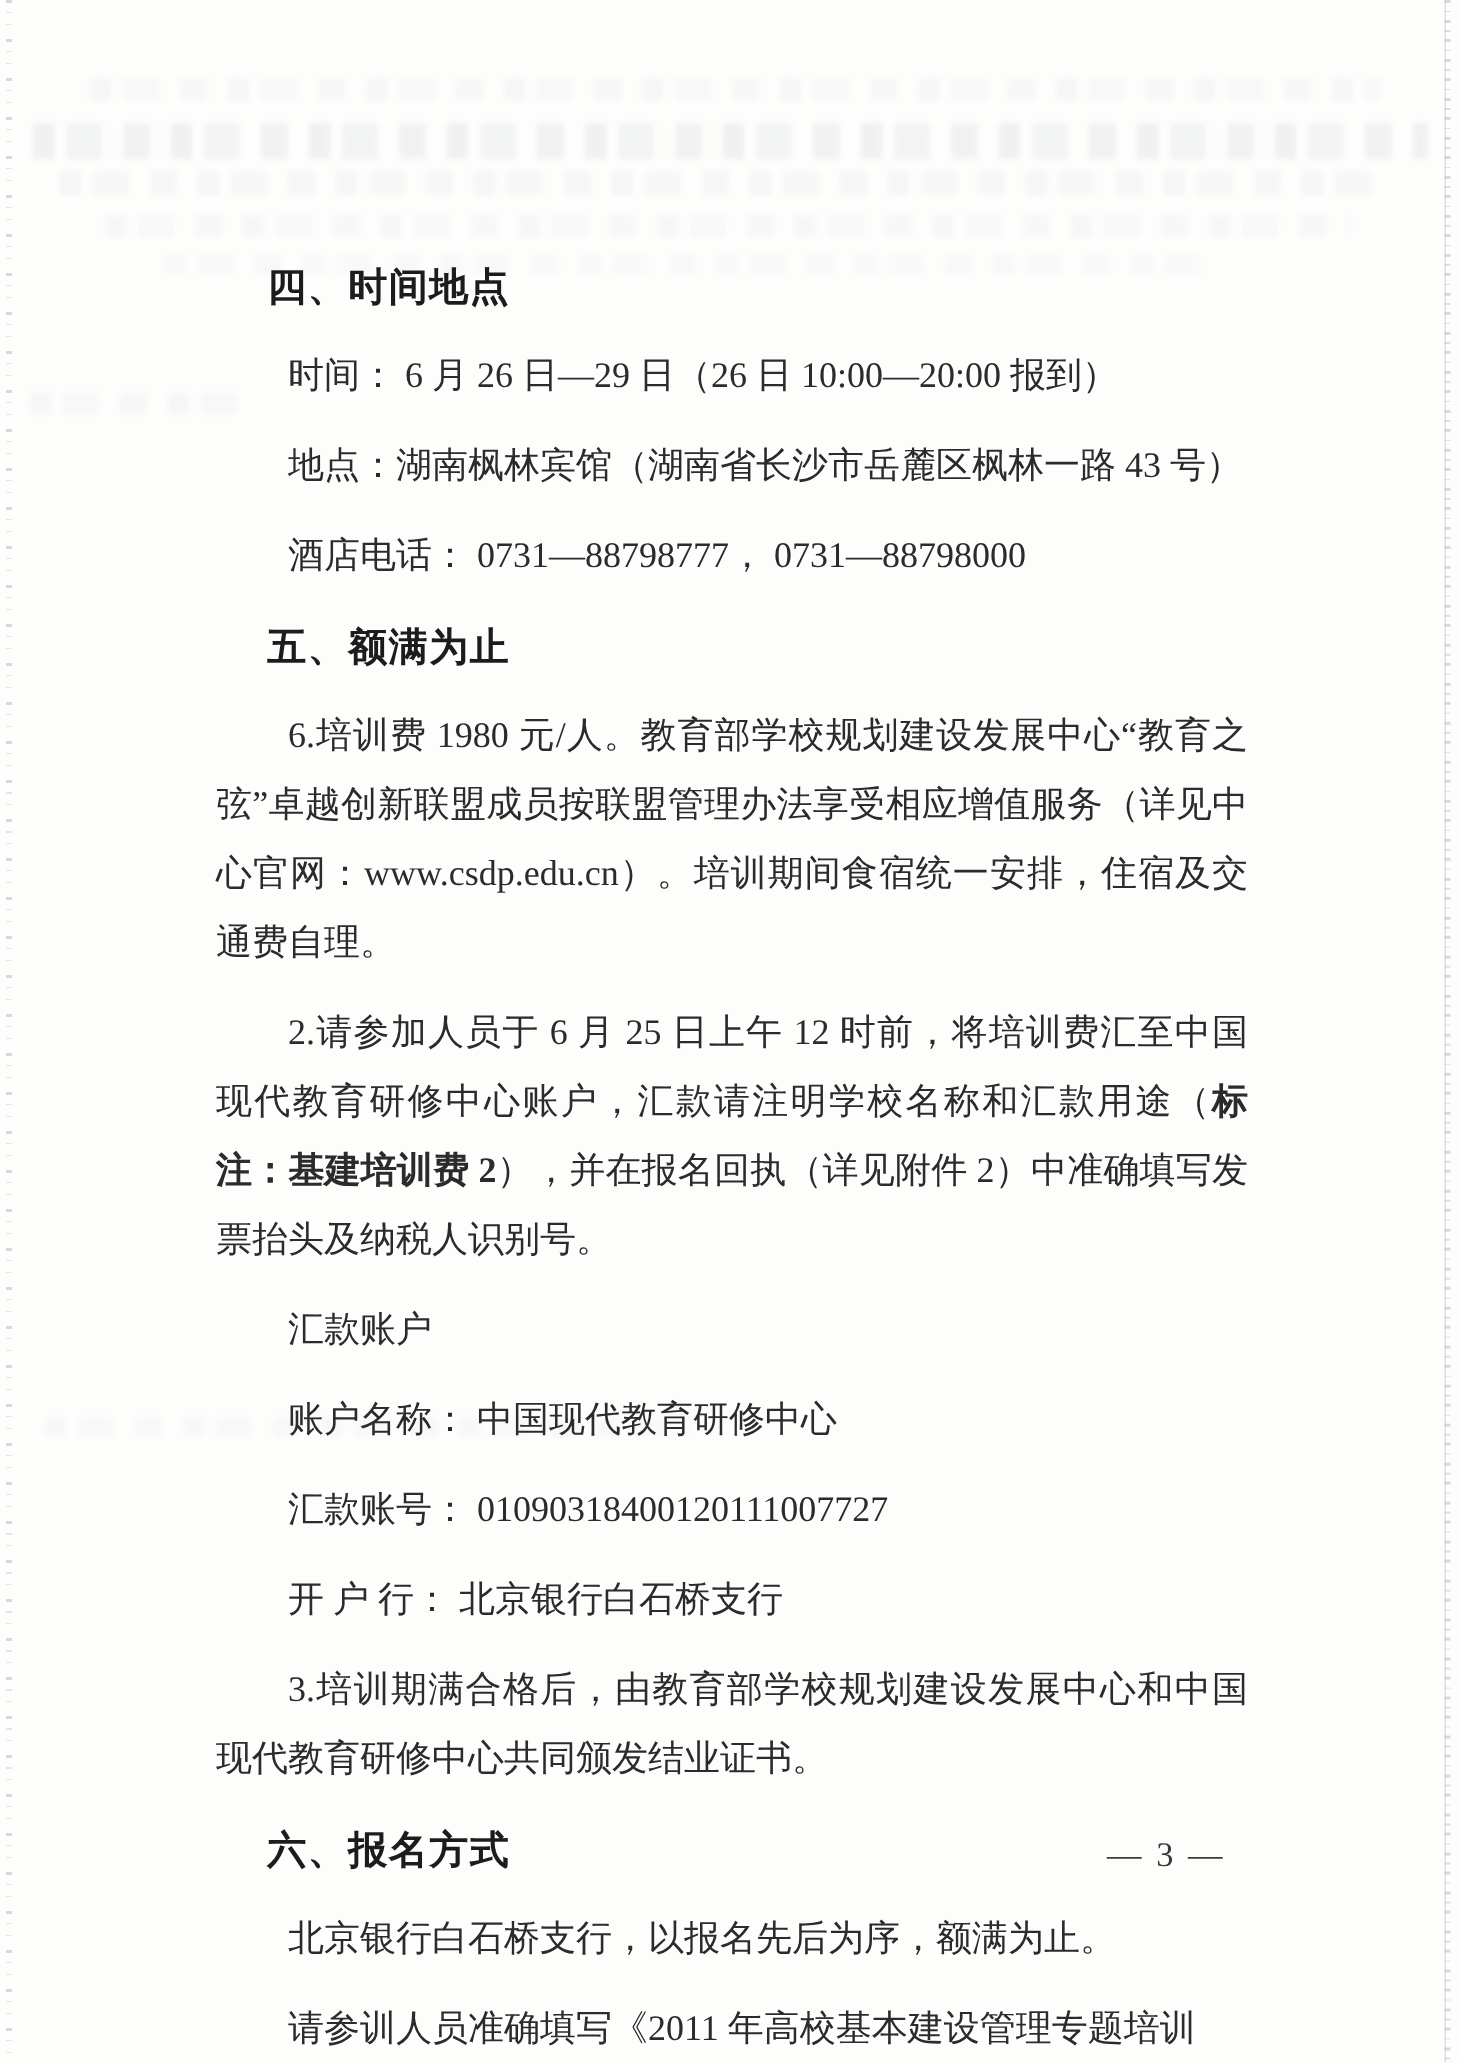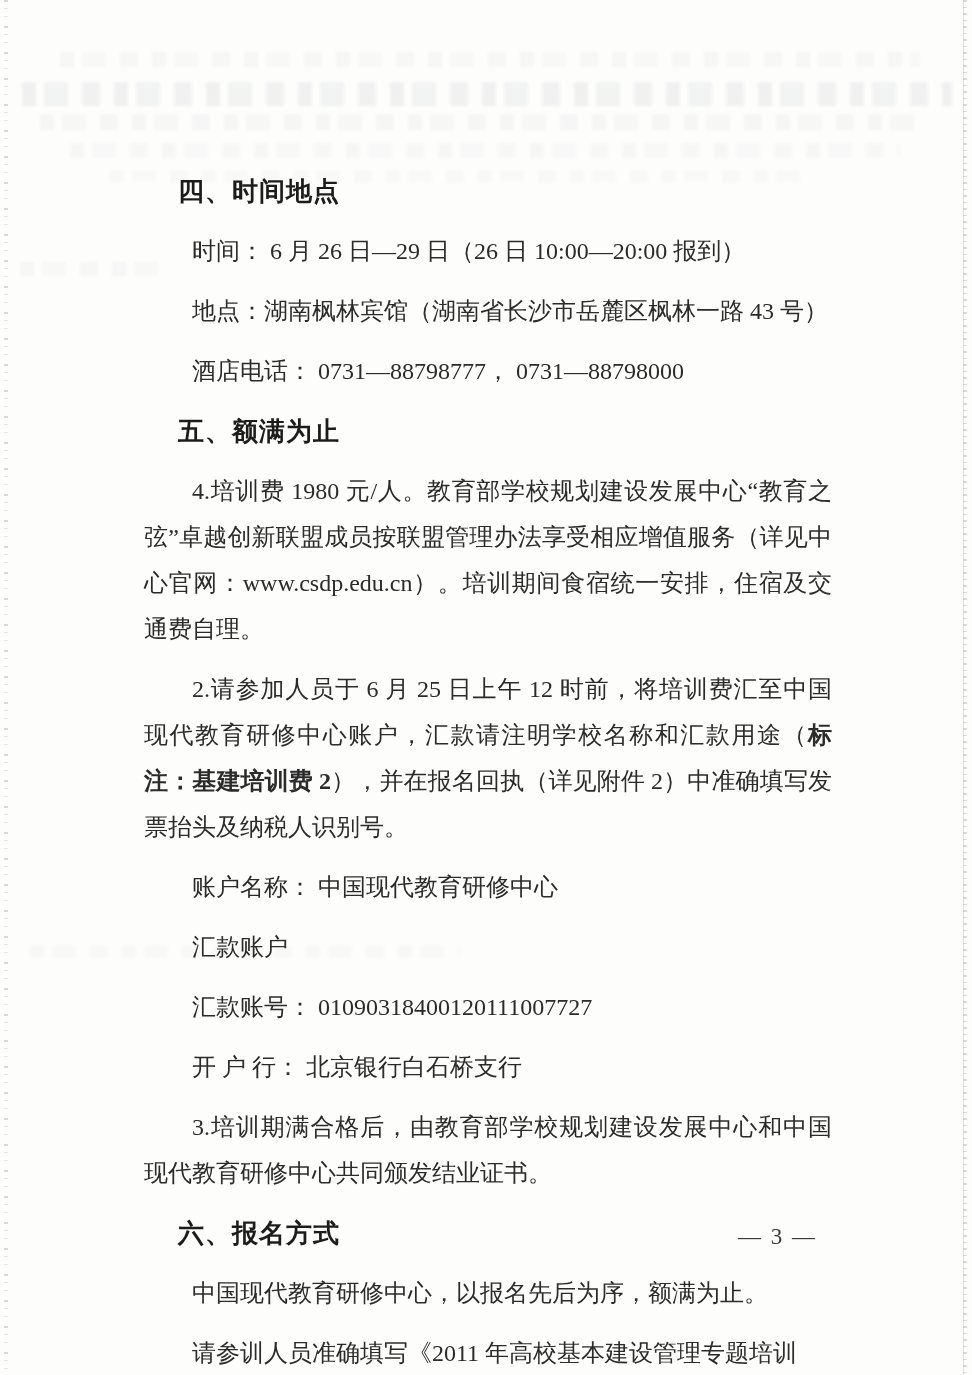--- a/index.html
+++ b/index.html
@@ -98,30 +98,30 @@
   <div class="ghost g7"></div>
 
   <main class="content">
 
     <h2>四、时间地点</h2>
     <p>时间： 6 月 26 日—29 日（26 日 10:00—20:00 报到）</p>
     <p>地点：湖南枫林宾馆（湖南省长沙市岳麓区枫林一路 43 号）</p>
     <p>酒店电话： 0731—88798777， 0731—88798000</p>
 
     <h2 class="spaced">五、额满为止</h2>
-    <p>4.培训费 1980 元/人。教育部学校规划建设发展中心“教育之弦”卓越创新联盟成员按联盟管理办法享受相应增值服务（详见中心官网：www.csdp.edu.cn）。培训期间食宿统一安排，住宿及交通费自理。</p>
+    <p>6.培训费 1980 元/人。教育部学校规划建设发展中心“教育之弦”卓越创新联盟成员按联盟管理办法享受相应增值服务（详见中心官网：www.csdp.edu.cn）。培训期间食宿统一安排，住宿及交通费自理。</p>
     <p><span>2.请参加人员于 6 月 25 日上午 12 时前，将培训费汇至中国现代教育研修中心账户，汇款请注明学校名称和汇款用途（</span><span class="emph">标注：基建培训费 2</span><span>），并在报名回执（详见附件 2）中准确填写发票抬头及纳税人识别号。</span></p>
+    <p>汇款账户</p>
     <p>账户名称： 中国现代教育研修中心</p>
-    <p>汇款账户</p>
     <p>汇款账号： 01090318400120111007727</p>
     <p>开 户 行： 北京银行白石桥支行</p>
     <p>3.培训期满合格后，由教育部学校规划建设发展中心和中国现代教育研修中心共同颁发结业证书。</p>
 
     <h2 class="spaced">六、报名方式</h2>
-    <p>中国现代教育研修中心，以报名先后为序，额满为止。</p>
+    <p>北京银行白石桥支行，以报名先后为序，额满为止。</p>
     <p>请参训人员准确填写《2011 年高校基本建设管理专题培训</p>
 
   </main>
 
   <div class="footer">
     <span>— 3 —</span>
   </div>
 
 </div>
 

